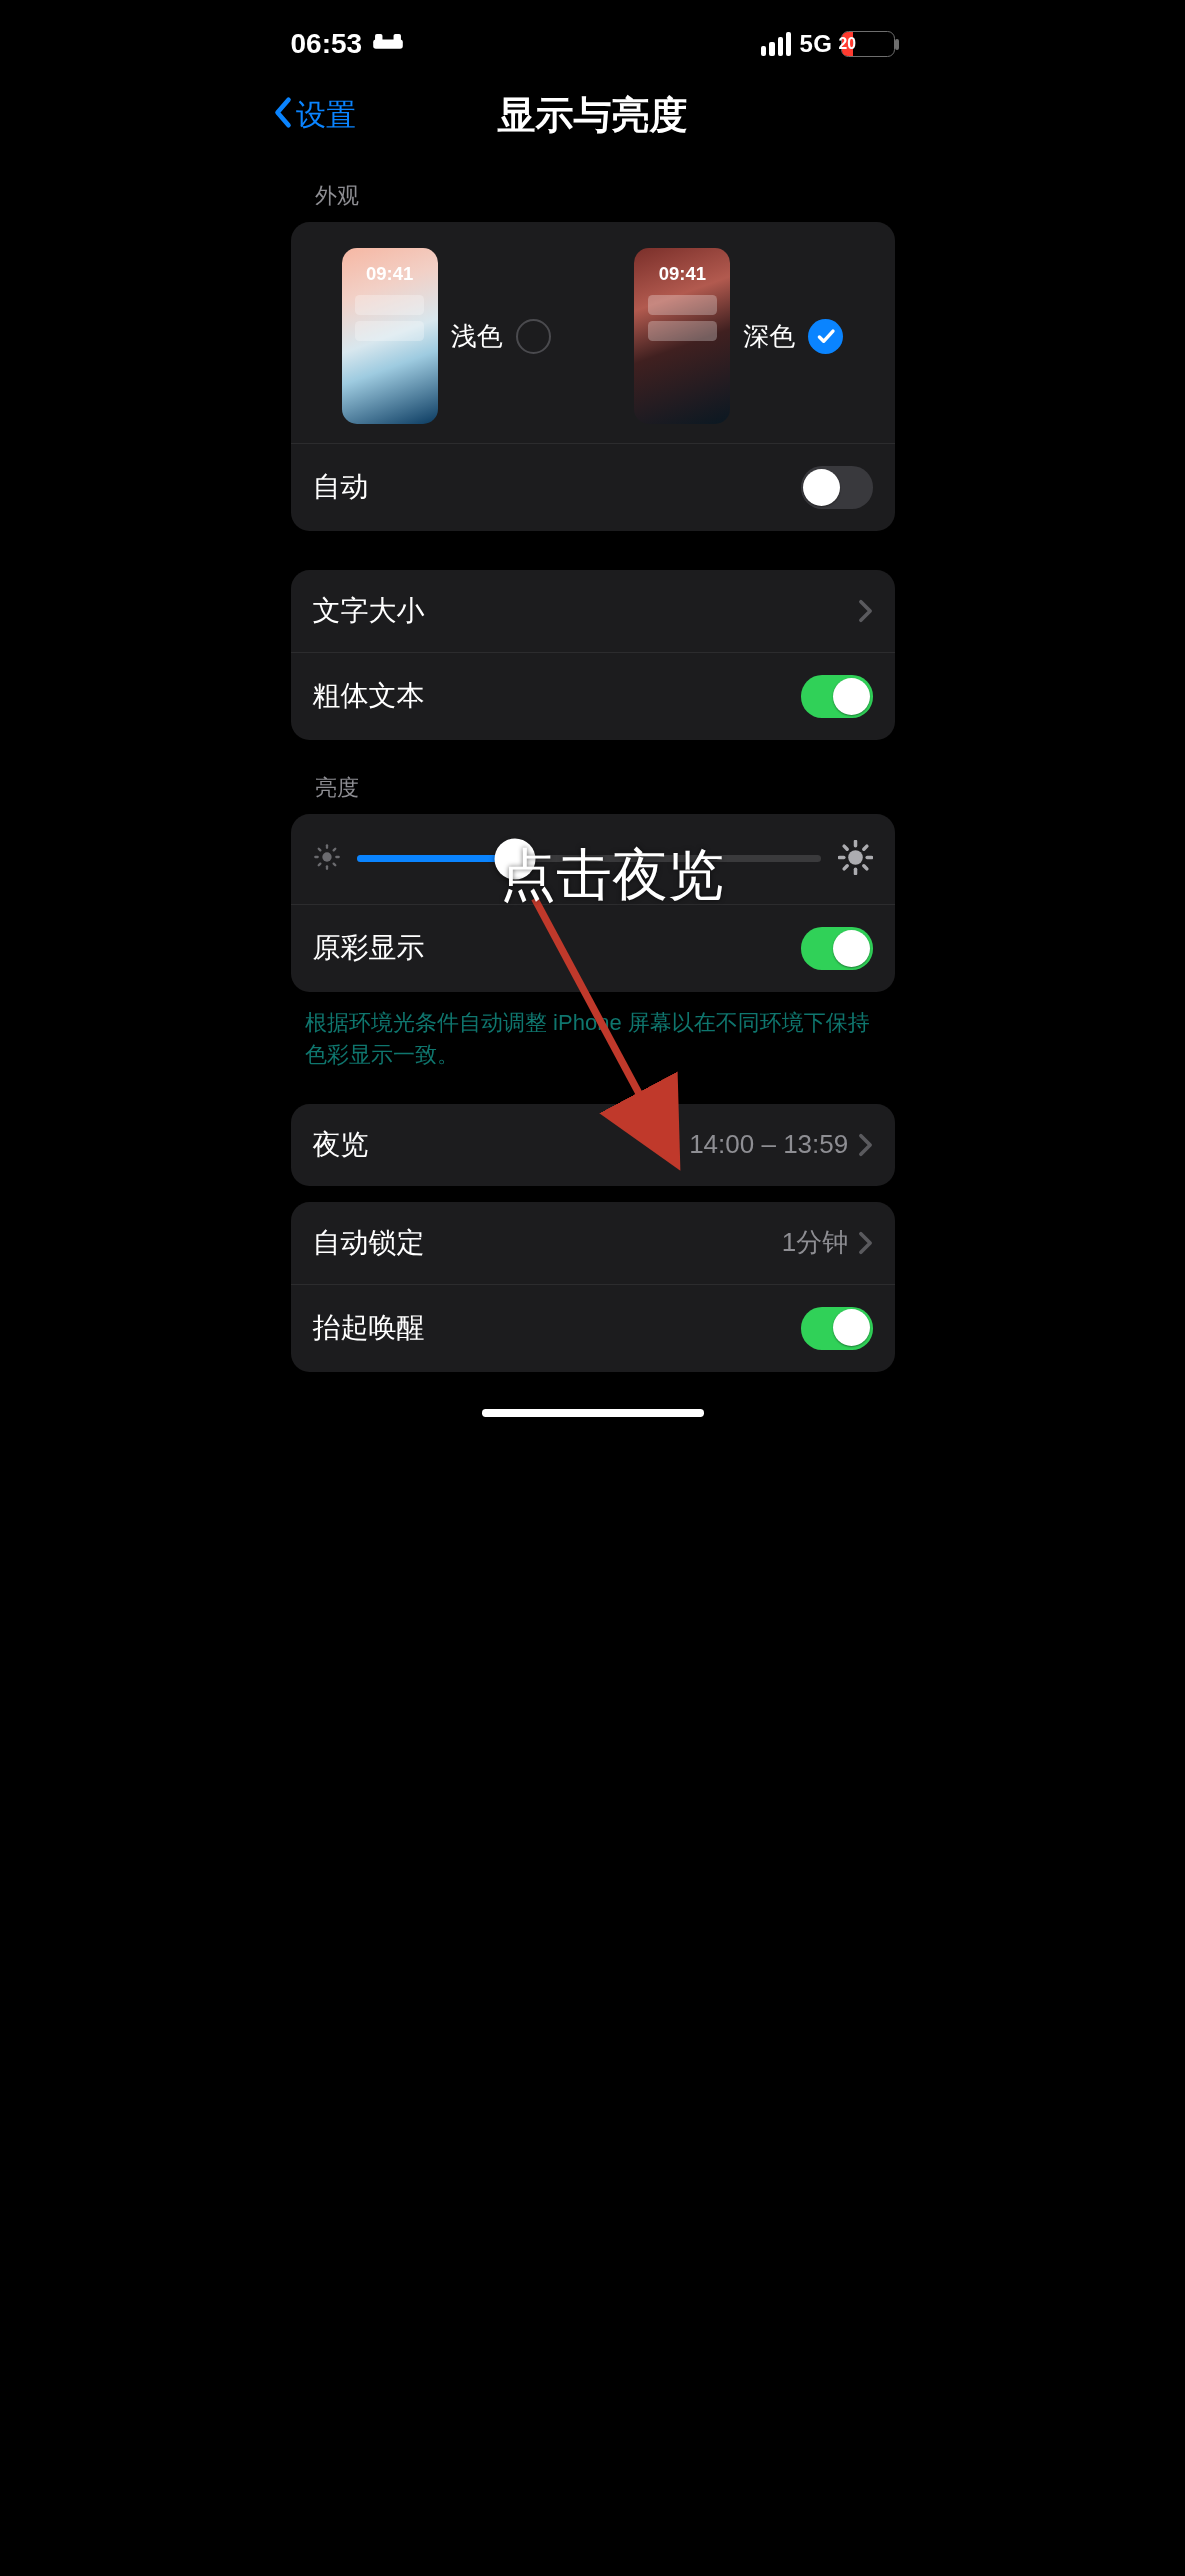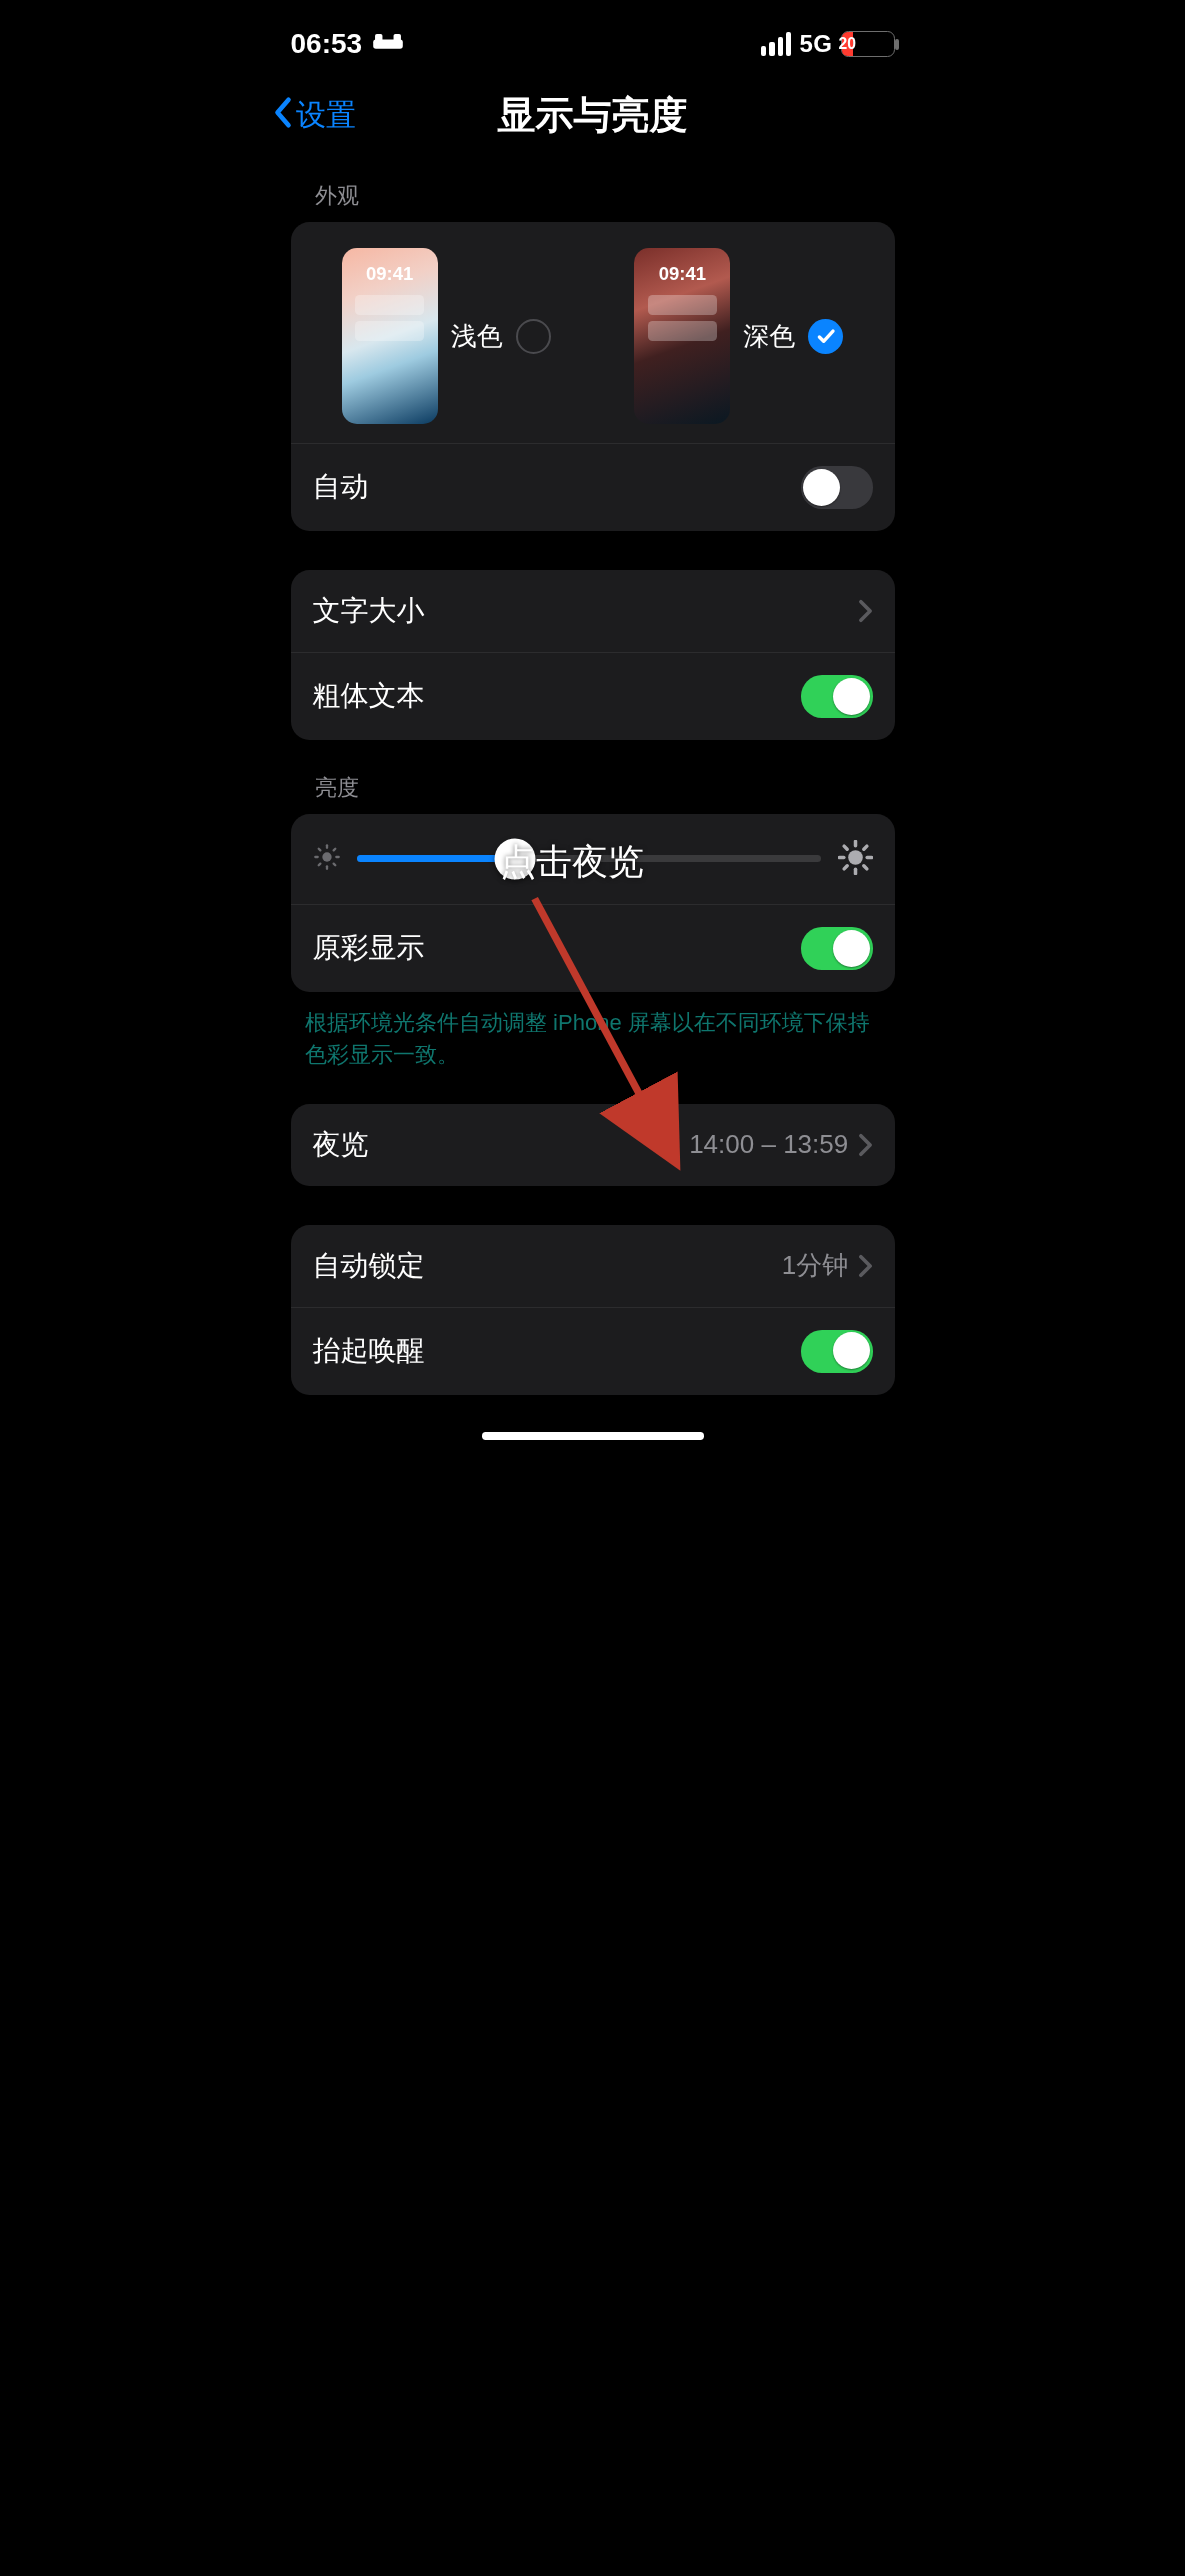--- a/index.html
+++ b/index.html
@@ -135,21 +135,21 @@
     border-radius:50%; transform:translate(-50%,-50%); box-shadow:0 1.9px 5.6px rgba(0,0,0,.5);
   }
 
   .footer-note {
     color:#0f766e; font-size:22px; line-height:1.45;
     padding:15px 46px 0 46px;
   }
 
   
   .annotation-text {
-    position:absolute; z-index:50; font-size:36px; font-weight:500;
+    position:absolute; z-index:50; font-size:56px; font-weight:500;
     color:#fff; text-shadow:0 0 5.6px rgba(0,0,0,.6);
     left:241px; top:838px; pointer-events:none;
   }
   .arrow { position:absolute; z-index:49; pointer-events:none; }
 
   .home-indicator {
     position:absolute; bottom:11px; left:50%; transform:translateX(-50%);
     width:222px; height:7.4px; background:#fff; border-radius:3.7px;
   }
 </style>
@@ -304,21 +304,21 @@
         <span>14:00 – 13:59</span>
         <span class="chevron">
             <svg viewBox="0 0 16 26" fill="none" stroke="#5a5a5e" stroke-width="4" stroke-linecap="round" stroke-linejoin="round">
               <polyline points="3,3 13,13 3,23"></polyline>
             </svg>
           </span>
       </span>
     </div>
   </div>
 
-  <div class="group" style="margin-top:39px">
+  <div class="group" style="margin-top:16px">
     <div class="row" style="border-top:none">
       <span class="label">自动锁定</span>
       <span class="right">
         <span>1分钟</span>
         <span class="chevron">
             <svg viewBox="0 0 16 26" fill="none" stroke="#5a5a5e" stroke-width="4" stroke-linecap="round" stroke-linejoin="round">
               <polyline points="3,3 13,13 3,23"></polyline>
             </svg>
           </span>
       </span>

